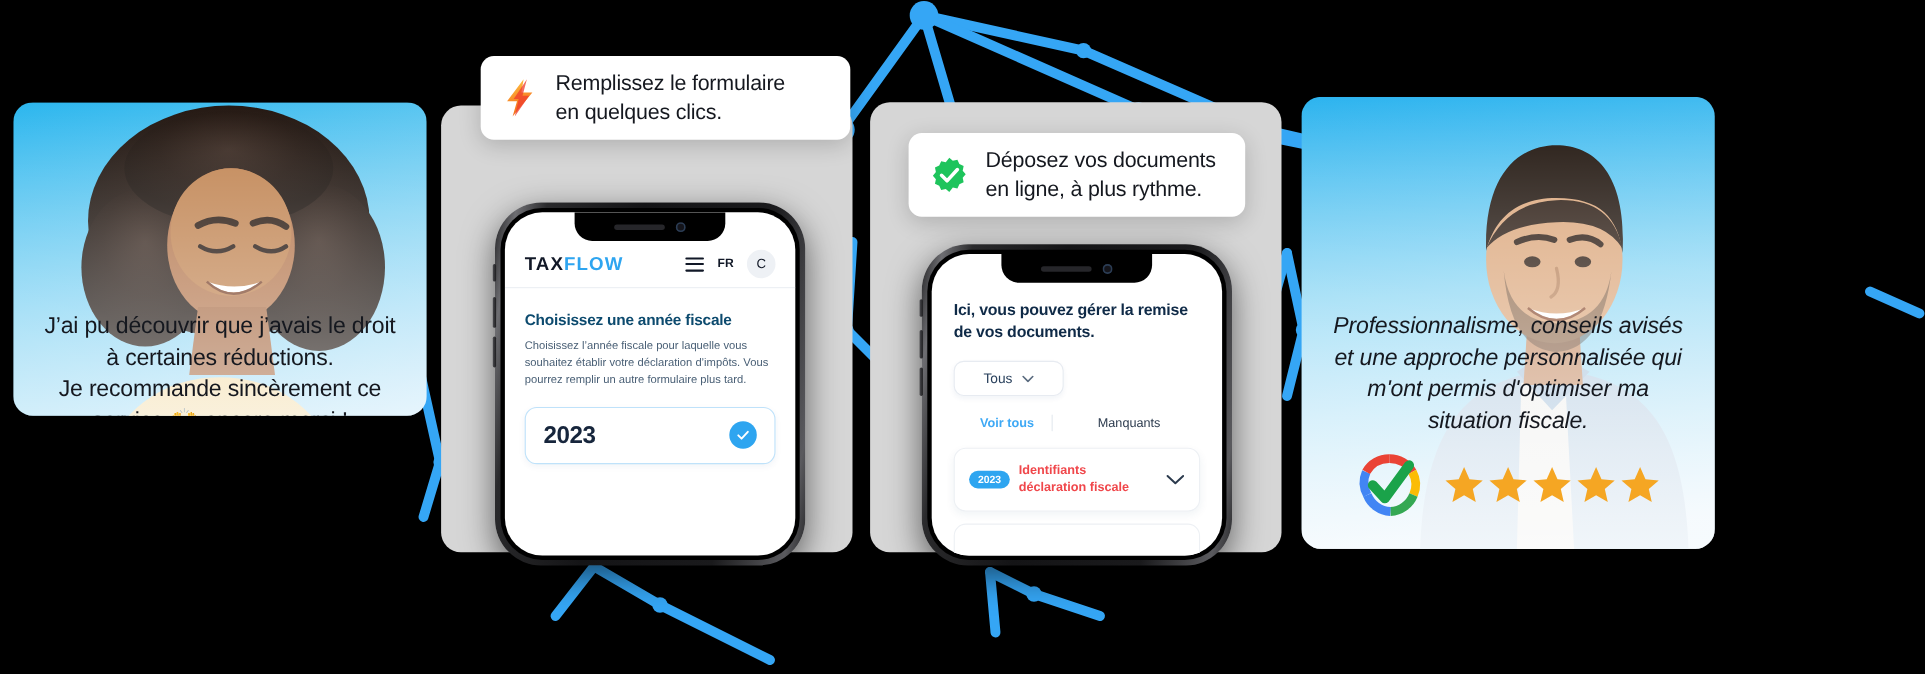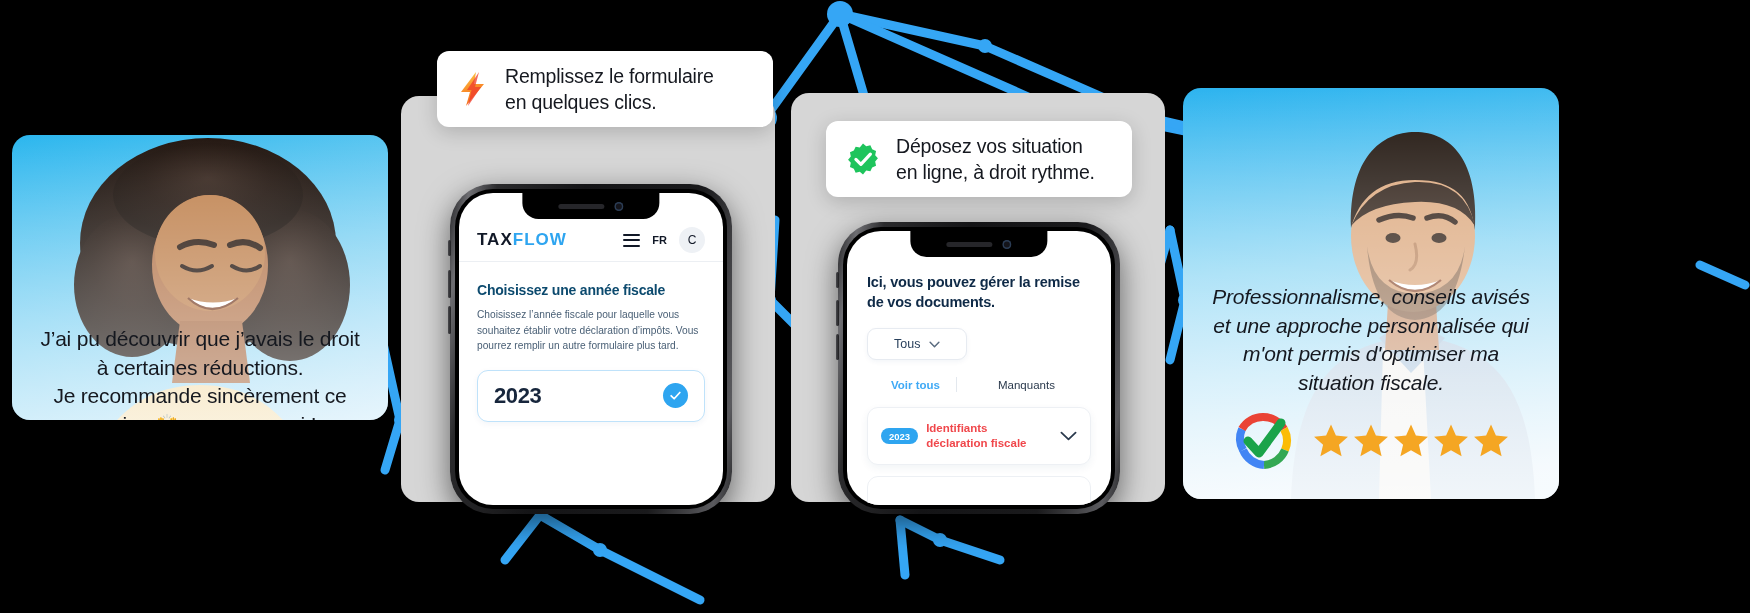--- a/index.html
+++ b/index.html
@@ -174,21 +174,21 @@
       <circle cx="880" cy="175" r="6"></circle>
       <circle cx="745" cy="205" r="6"></circle>
       <circle cx="1185" cy="300" r="7"></circle>
       <circle cx="400" cy="420" r="6"></circle>
       <circle cx="600" cy="550" r="7"></circle>
       <circle cx="940" cy="540" r="7"></circle>
       <circle cx="770" cy="300" r="6"></circle>
     </g>
   </svg>
 
-  <div class="card testimonial" style="left:12px; top:93px; width:376px; height:285px;margin-top:42px;">
+  <div class="card testimonial" style="left:12px; top:93px; width:376px; height:285px;">
     <svg class="t-bg" viewBox="0 0 376 405" preserveAspectRatio="none">
       <defs>
         <linearGradient id="skyL" x1="0" y1="0" x2="0.25" y2="1">
           <stop offset="0%" stop-color="#2bb6ee"></stop>
           <stop offset="45%" stop-color="#7fd2f3"></stop>
           <stop offset="100%" stop-color="#dff0fb"></stop>
         </linearGradient>
         <radialGradient id="hairL" cx="0.5" cy="0.34" r="0.55">
           <stop offset="0%" stop-color="#3a2a22"></stop>
           <stop offset="60%" stop-color="#241812"></stop>
@@ -389,22 +389,22 @@
     <div class="side-btn" style="left:-2px; top:78px; width:3px; height:26px;"></div>
     <div class="side-btn" style="left:-2px; top:112px; width:3px; height:26px;"></div>
   </div>
 
   <div class="callout" style="left:826px; top:121px; width:306px; height:76px;">
     <svg class="ico" width="34" height="34" viewBox="0 0 36 36">
       <path fill="#1ec45c" d="M18 1.5l3.4 2.9 4.4-.9 1.9 4.1 4.1 1.9-.9 4.4 2.9 3.4-2.9 3.4.9 4.4-4.1 1.9-1.9 4.1-4.4-.9L18 34.5l-3.4-2.9-4.4.9-1.9-4.1-4.1-1.9.9-4.4L2.2 18.7l2.9-3.4-.9-4.4 4.1-1.9 1.9-4.1 4.4.9z"></path>
       <path d="M10.5 18.4 L15.8 23.7 L25.8 12.8" stroke="#fff" stroke-width="3.4" fill="none" stroke-linecap="round" stroke-linejoin="round"></path>
     </svg>
     <div class="txt">
-      <div>Déposez vos situation</div>
-      <div>en ligne, à droit rythme.</div>
+      <div>Déposez vos documents</div>
+      <div>en ligne, à plus rythme.</div>
     </div>
   </div>
 
   <div class="card testimonial" style="left:1183px; top:88px; width:376px; height:411px;font-style:italic;">
     <svg class="t-bg" viewBox="0 0 376 411" preserveAspectRatio="none">
       <defs>
         <linearGradient id="skyR" x1="0.1" y1="0" x2="0.2" y2="1">
           <stop offset="0%" stop-color="#2eb4ef"></stop>
           <stop offset="45%" stop-color="#8ad6f4"></stop>
           <stop offset="100%" stop-color="#e4f2fb"></stop>

